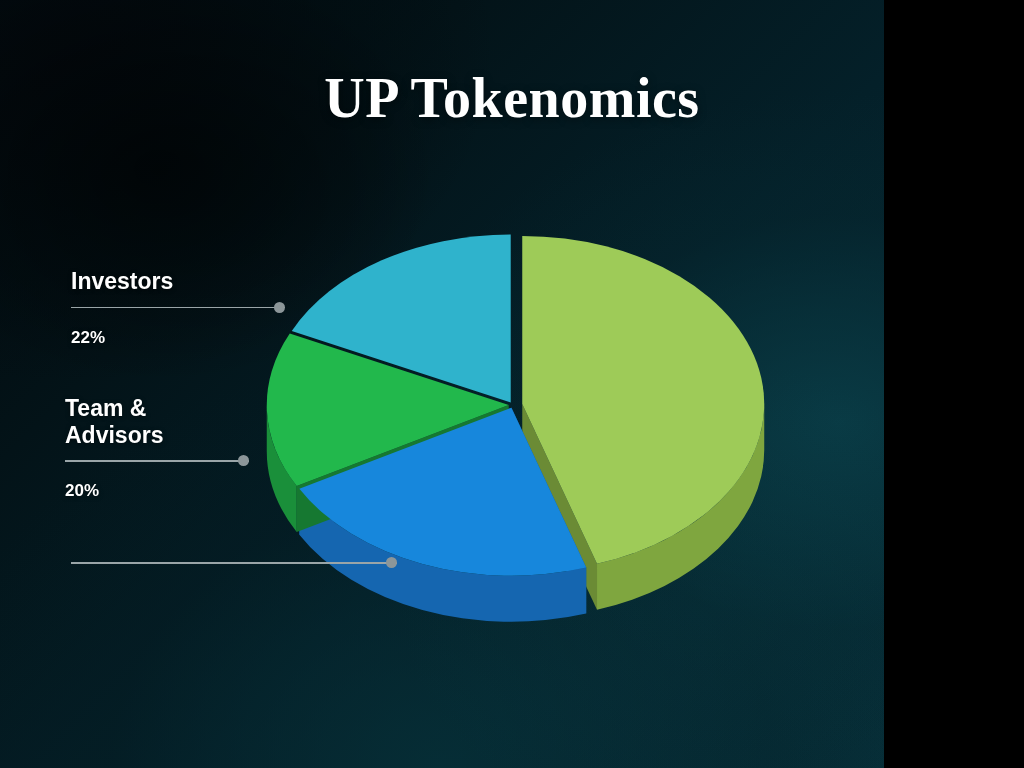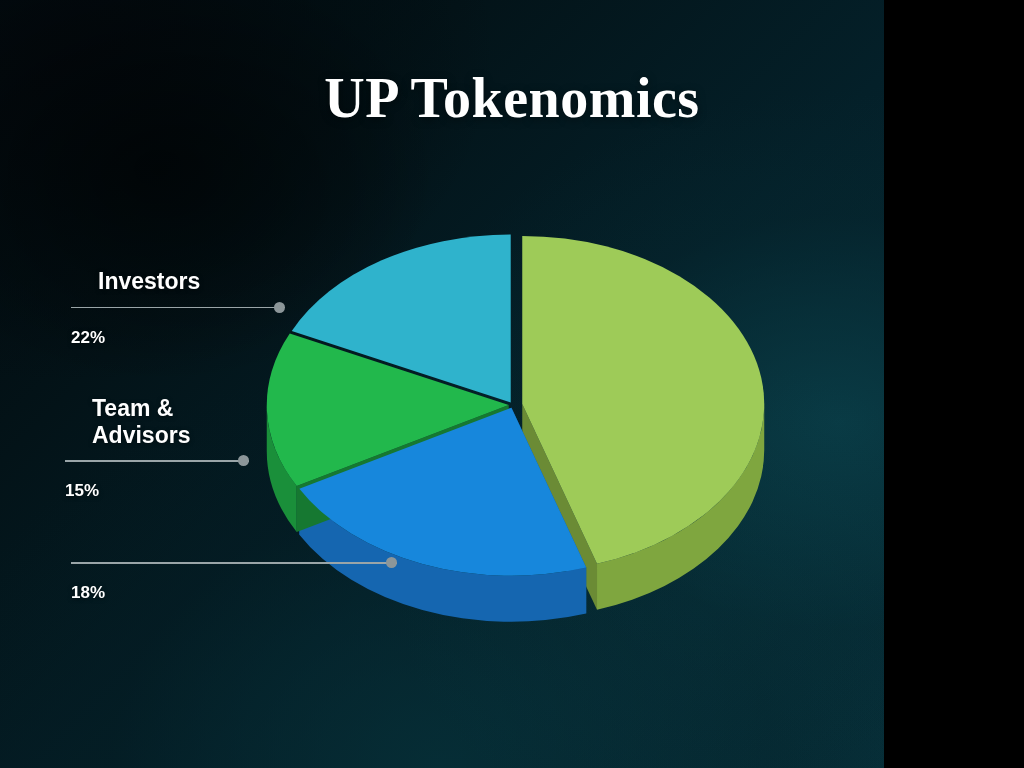--- a/index.html
+++ b/index.html
@@ -57,21 +57,20 @@
     position: absolute;
     z-index: 7;
     color: #ffffff;
   }
   .callout .lbl {
     font-size: 23px;
     font-weight: 700;
     line-height: 1.16;
     white-space: pre-line;
     text-shadow: 0 1px 4px rgba(0,0,0,0.5);
-    margin-left: 27px;
   }
   .callout .pct {
     font-size: 17px;
     font-weight: 700;
     margin-top: 15px;
     text-shadow: 0 1px 4px rgba(0,0,0,0.5);
   }
   .rule {
     position: relative;
     height: 11px;
@@ -149,25 +148,24 @@
     <div class="pct">22%</div>
   </div>
 
   <div class="callout left" id="c-team">
     <div class="lbl">Team &amp;
 Advisors</div>
     <div class="rule right-dot">
       <span class="bar"></span>
       <span class="dot"></span>
     </div>
-    <div class="pct">15%</div>
+    <div class="pct">20%</div>
   </div>
 
   <div class="callout left" id="c-liquidity">
     <div class="rule right-dot">
       <span class="bar"></span>
       <span class="dot"></span>
     </div>
-    <div class="pct">18%</div>
   </div>
 
 
 </div>
 
 </body></html>

